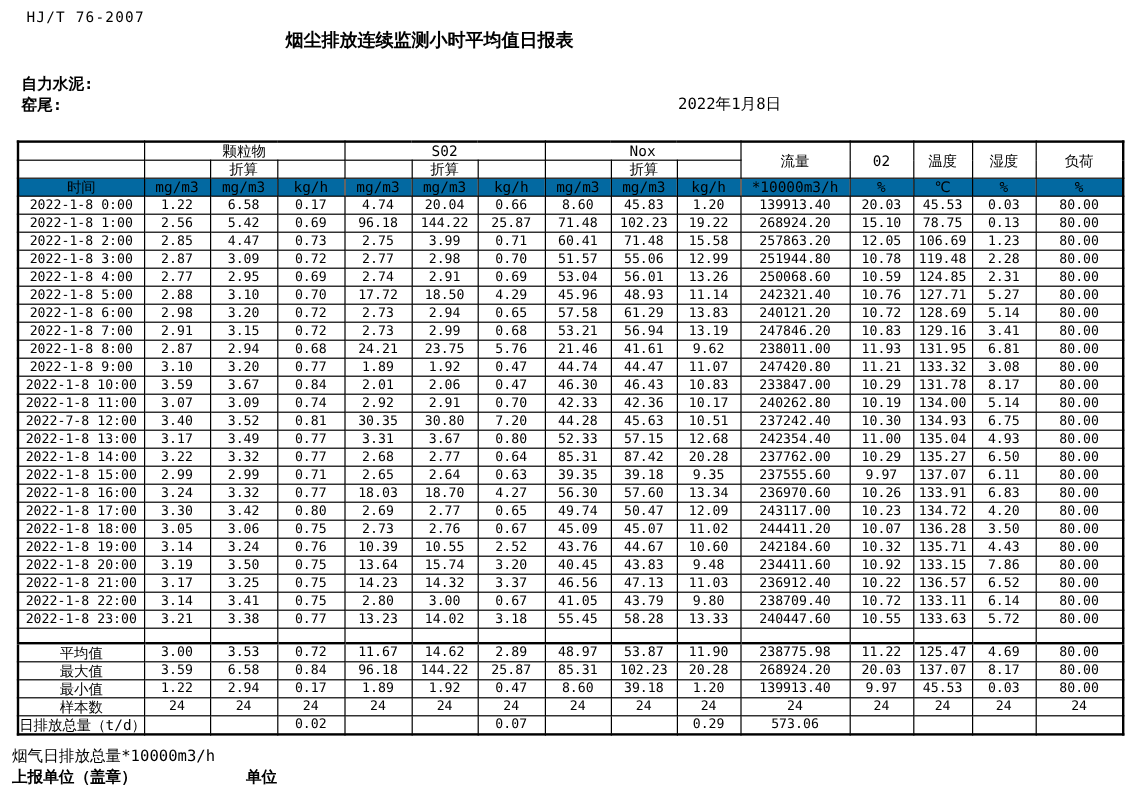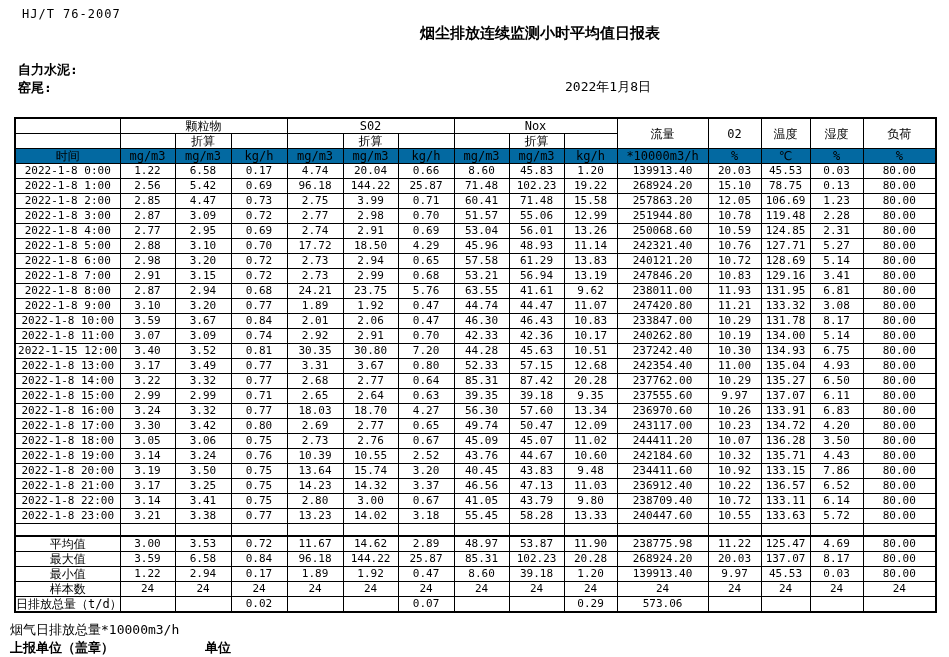--- a/index.html
+++ b/index.html
@@ -2,21 +2,21 @@
 <html><head>
 <meta charset="utf-8">
 <style>
   html,body { margin:0; padding:0; }
   body {
     width:949px; height:657px; background:#ffffff; color:#000;
     font-family:"DejaVu Sans Mono","DejaVu Sans",sans-serif;
     position:relative; overflow:hidden;
   }
   #hj-code { position:absolute; left:22px; top:7px; font-size:12px; font-weight:normal; letter-spacing:1px; }
-  #title { position:absolute; left:0; top:24px; width:660px; text-align:right; font-size:15px; font-weight:bold; }
+  #title { position:absolute; left:0; top:24px; width:660px; text-align:center; font-size:15px; font-weight:bold;padding-left:28px; }
   #company { position:absolute; left:18px; top:61px; font-size:13px; font-weight:bold; }
   #location { position:absolute; left:18px; top:79px; font-size:13px; font-weight:bold; }
   #date { position:absolute; left:565px; top:78px; font-size:13px; }
 
   table#report {
     position:absolute; left:14px; top:117px; width:921px;
     border-collapse:collapse; table-layout:fixed;
     border:2px solid #000;
   }
   #report td {
@@ -241,21 +241,21 @@
         <td>80.00</td>
       </tr>
       <tr>
         <td>2022-1-8 8:00</td>
         <td>2.87</td>
         <td>2.94</td>
         <td>0.68</td>
         <td>24.21</td>
         <td>23.75</td>
         <td>5.76</td>
-        <td>63.55</td>
+        <td>21.46</td>
         <td>41.61</td>
         <td>9.62</td>
         <td>238011.00</td>
         <td>11.93</td>
         <td>131.95</td>
         <td>6.81</td>
         <td>80.00</td>
       </tr>
       <tr>
         <td>2022-1-8 9:00</td>
@@ -302,21 +302,21 @@
         <td>42.33</td>
         <td>42.36</td>
         <td>10.17</td>
         <td>240262.80</td>
         <td>10.19</td>
         <td>134.00</td>
         <td>5.14</td>
         <td>80.00</td>
       </tr>
       <tr>
-        <td>2022-1-15 12:00</td>
+        <td>2022-7-8 12:00</td>
         <td>3.40</td>
         <td>3.52</td>
         <td>0.81</td>
         <td>30.35</td>
         <td>30.80</td>
         <td>7.20</td>
         <td>44.28</td>
         <td>45.63</td>
         <td>10.51</td>
         <td>237242.40</td>

